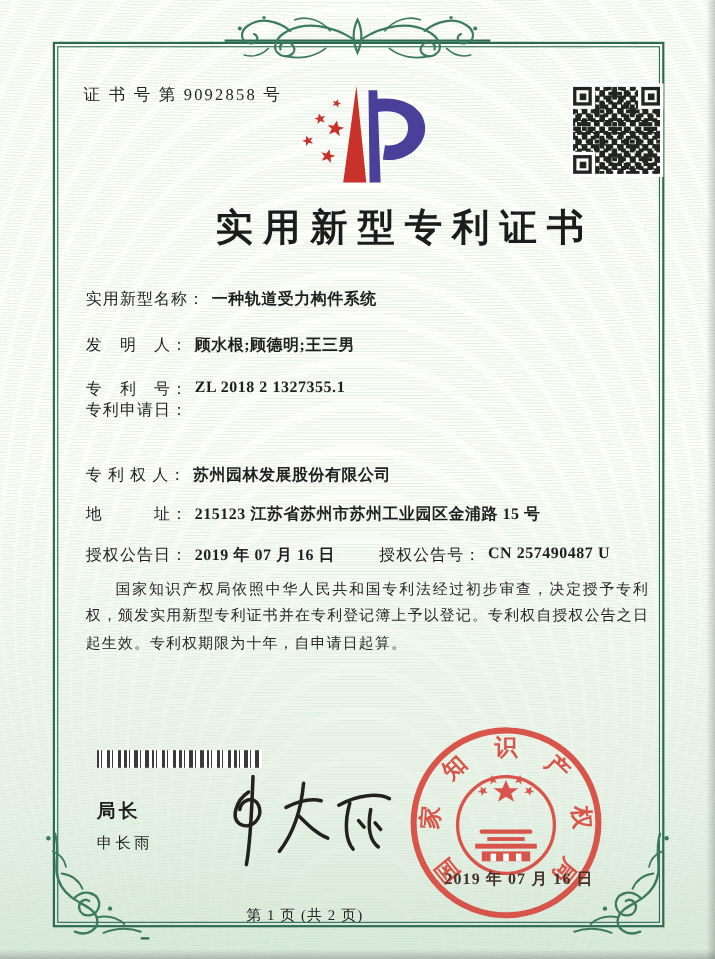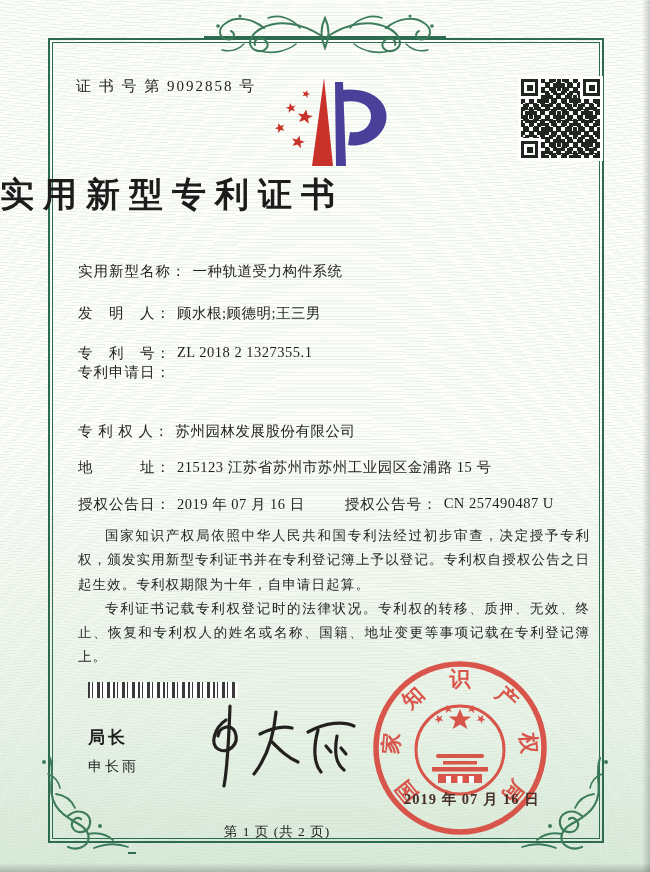--- a/index.html
+++ b/index.html
@@ -18,26 +18,26 @@
   .logo{position:absolute;left:256px;top:72px;width:148px;height:102px;}
   .qr{position:absolute;left:518px;top:76px;width:85px;height:85px;background:#fff;padding:3px;box-sizing:border-box;}
   .qr-mesh{position:relative;width:100%;height:100%;
     background-image:
       repeating-conic-gradient(#20261f 0 25%, rgba(0,0,0,0) 0 50%),
       repeating-conic-gradient(from 90deg,#20261f 0 25%, rgba(0,0,0,0) 0 50%);
     background-size:8px 8px,11px 11px;background-position:0 0,2px 3px;background-color:#fff;}
   .finder{position:absolute;width:17px;height:17px;border:3px solid #20261f;background:#fff;box-shadow:0 0 0 3px #fff;box-sizing:border-box;}
   .finder::after{content:"";position:absolute;left:2.5px;top:2.5px;width:6px;height:6px;background:#20261f;}
   .finder.tl{left:0;top:0}.finder.tr{right:0;top:0}.finder.bl{left:0;bottom:0}
-  .title{position:absolute;left:0;top:172px;width:540px;text-align:left;
+  .title{position:absolute;left:0;top:184px;width:540px;text-align:right;
     font-size:34px;font-weight:600;letter-spacing:9px;color:#1c1c1c;}
   .fields{position:absolute;left:78px;top:253px;width:512px;font-size:14.5px;}
   .frow{position:absolute;left:0;display:flex;white-space:nowrap;}
   .flabel{letter-spacing:1px;}
-  .fvalue{margin-left:6px;letter-spacing:0.5px;}
+  .fvalue{margin-left:6px;letter-spacing:0.5px;font-weight:bold;}
   .paras{position:absolute;left:78px;top:524px;width:512px;font-size:13.5px;line-height:1.8;letter-spacing:1.1px;color:#262626;text-align:justify;}
   .paras p{margin:0;text-indent:2em;}
   .barcode{position:absolute;left:88px;top:682px;width:150px;height:16px;
     background:repeating-linear-gradient(90deg,#3a3a3a 0 2px,#fff 2px 4px,#3a3a3a 4px 5px,#fff 5px 9px,#3a3a3a 9px 12px,#fff 12px 14px,#3a3a3a 14px 15px,#fff 15px 19px,#3a3a3a 19px 22px,#fff 22px 25px);}
   .sig-title{position:absolute;left:88px;top:726px;font-size:17px;letter-spacing:3px;font-weight:bold;}
   .sig-name{position:absolute;left:88px;top:758px;font-size:14px;letter-spacing:3px;}
   .sig-script{position:absolute;left:188px;top:694px;width:170px;height:102px;}
   .seal{position:absolute;left:370px;top:658px;width:180px;height:180px;opacity:.93;}
   .seal-date{position:absolute;left:404px;top:790px;font-size:14.5px;font-weight:600;letter-spacing:1px;color:#46302a;}
   .footer{position:absolute;left:0;top:823px;width:554px;text-align:center;font-size:13.5px;letter-spacing:1px;color:#222;}
@@ -153,21 +153,20 @@
     <div class="frow" style="top:242px">
       <span class="flabel">授权公告日：</span>
       <span class="fvalue">2019 年 07 月 16 日</span>
       <span class="flabel" style="margin-left:40px">授权公告号：</span>
       <span class="fvalue">CN 257490487 U</span>
     </div>
   </div>
 
   <div class="paras">
     <p>国家知识产权局依照中华人民共和国专利法经过初步审查，决定授予专利权，颁发实用新型专利证书并在专利登记簿上予以登记。专利权自授权公告之日起生效。专利权期限为十年，自申请日起算。</p>
-    <p>专利证书记载专利权登记时的法律状况。专利权的转移、质押、无效、终止、恢复和专利权人的姓名或名称、国籍、地址变更等事项记载在专利登记簿上。</p>
   </div>
 
   <div class="barcode"></div>
 
   <div class="sig-title">局长</div>
   <div class="sig-name">申长雨</div>
   <svg class="sig-script" viewBox="0 0 170 102">
     <g fill="none" stroke="#23211f" stroke-width="3.2" stroke-linecap="round">
       <path d="M38 26 C 26 34, 22 50, 30 55 C 40 61, 52 50, 47 38 C 43 29, 31 33, 30 42"></path>
       <path d="M42 12 C 41 40, 40 70, 36 92"></path>

